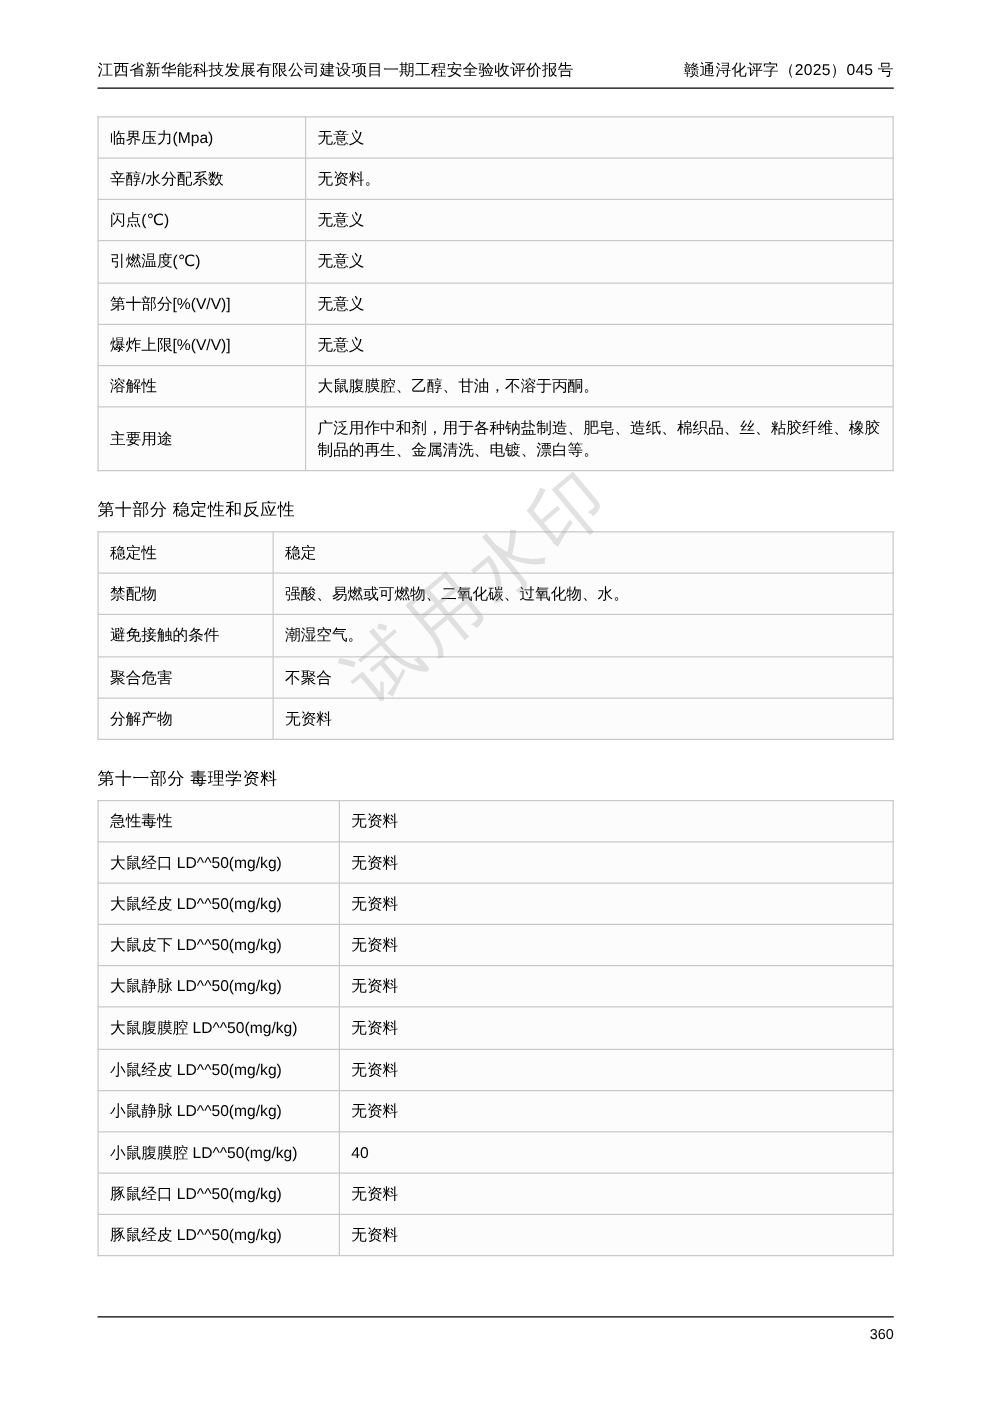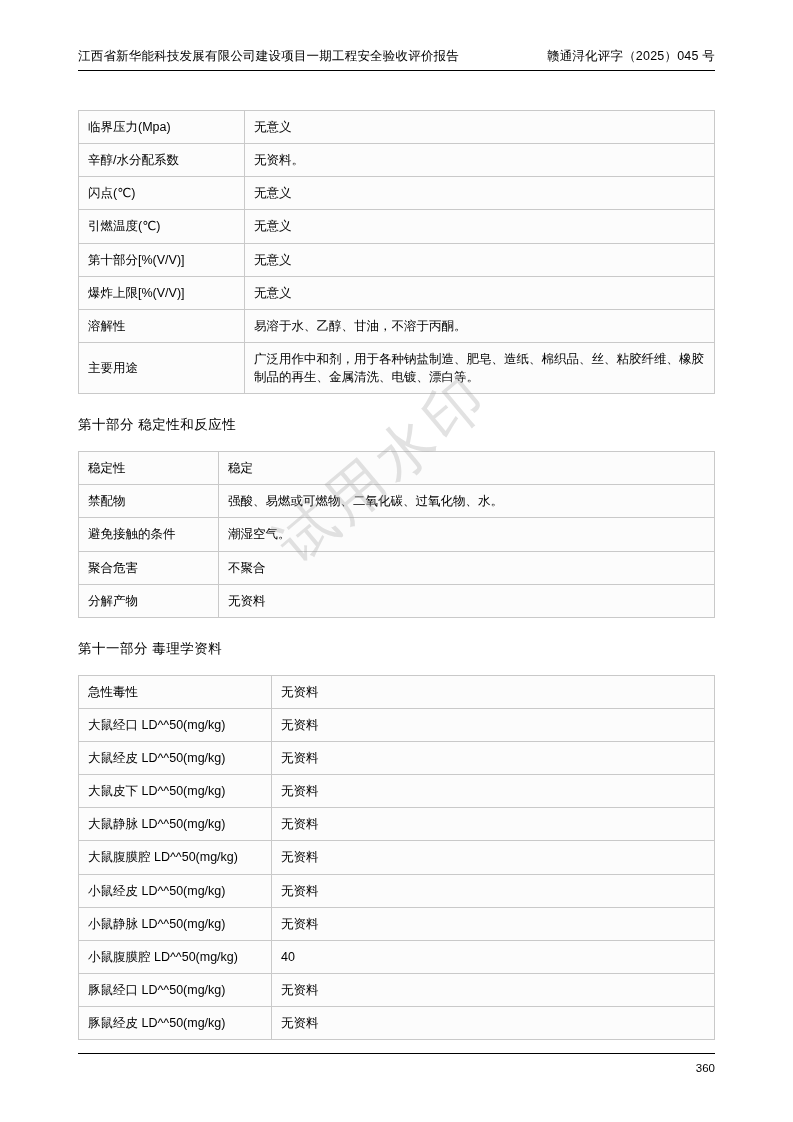--- a/index.html
+++ b/index.html
@@ -61,21 +61,20 @@
     white-space: nowrap;
   }
   .wm1 { left: 255px; top: 430px; }
   
   table.doc {
     width: 100%;
     border-collapse: collapse;
     table-layout: fixed;
     font-size: 12.5px;
     background: rgba(250,250,250,0.6);
-    margin-top: 17px;
   }
   table.doc td {
     border: 1px solid #c9c9c9;
     padding: 7px 8px 7px 9px;
     vertical-align: middle;
     line-height: 1.45;
     background: rgba(252,252,252,0.55);
   }
   td.k { width: 148px; }
   td.k2 { width: 122px; }
@@ -140,21 +139,21 @@
         <tr>
           <td class="k">第十部分[%(V/V)]</td>
           <td>无意义</td>
         </tr>
         <tr>
           <td class="k">爆炸上限[%(V/V)]</td>
           <td>无意义</td>
         </tr>
         <tr>
           <td class="k">溶解性</td>
-          <td>易溶于水、乙醇、甘油，不溶于丙酮。</td>
+          <td>大鼠腹膜腔、乙醇、甘油，不溶于丙酮。</td>
         </tr>
         <tr>
           <td class="k">主要用途</td>
           <td class="two-line">广泛用作中和剂，用于各种钠盐制造、肥皂、造纸、棉织品、丝、粘胶纤维、橡胶制品的再生、金属清洗、电镀、漂白等。</td>
         </tr>
       </tbody>
     </table>
   </div>
 
   <div class="spacer-sm"></div>

